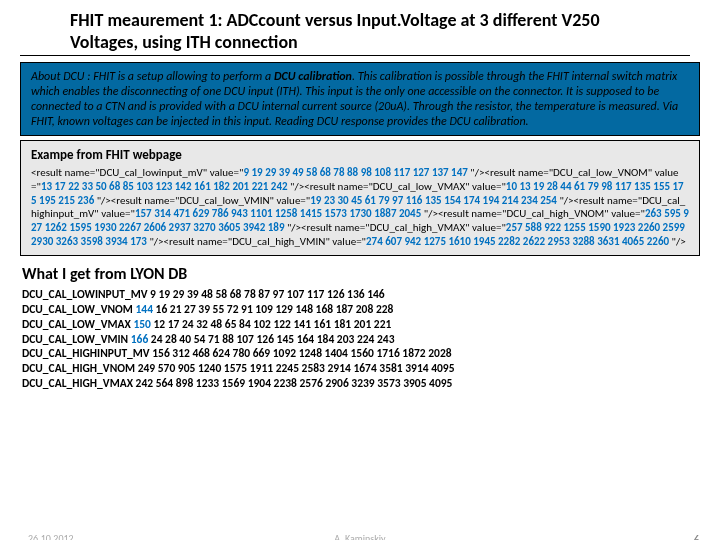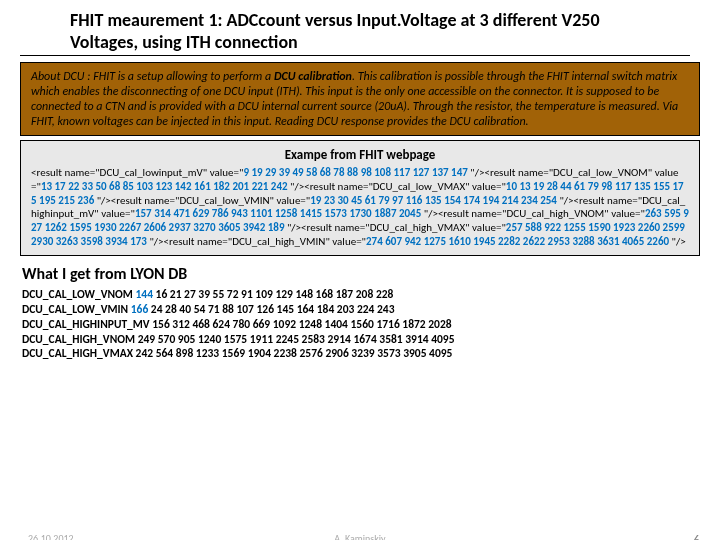--- a/index.html
+++ b/index.html
@@ -19,35 +19,34 @@
     font-weight: 700;
     padding: 10px 40px 2px 50px;
     border-bottom: 1.5px solid #000;
     margin: 0 30px 6px 20px;
     line-height: 1.2;
   }
   .box {
     border: 1px solid #000;
     margin: 4px 20px;
     padding: 6px 10px;
-    background: #a16207;
+    background: #0369a1;
   }
   .box.about {
     font-style: italic;
     line-height: 1.25;
   }
   .box.about .bold { font-weight: 700; }
   .box.example {
     background: #e8e8e8;
   }
   .box-hdr {
     font-weight: 700;
     font-size: 13px;
     margin-bottom: 4px;
-    text-align: center;
   }
   .code {
     font-family: Calibri, Arial, sans-serif;
     font-size: 11px;
     line-height: 1.25;
     word-break: break-all;
     white-space: normal;
   }
   .code .blue { color: #0070c0; font-weight: 700; text-align: center; }
   .lyon-hdr {
@@ -85,21 +84,23 @@
   <span>About DCU : FHIT is a setup allowing to perform a </span><span class="bold">DCU calibration</span><span>. This calibration is possible through the FHIT internal switch matrix which enables the disconnecting of one DCU input (ITH). This input is the only one accessible on the connector. It is supposed to be connected to a CTN and is provided with a DCU internal current source (20uA). Through the resistor, the temperature is measured. Via FHIT, known voltages can be injected in this input. Reading DCU response provides the DCU calibration.</span>
 </div>
 
 <div class="box example">
   <div class="box-hdr">Exampe from FHIT webpage</div>
   <div class="code" id="example-code"><span>&lt;result name="DCU_cal_lowinput_mV" value="</span><span class="blue">9 19 29 39 49 58 68 78 88 98 108 117 127 137 147 </span><span>"/&gt;&lt;result name="DCU_cal_low_VNOM" value="</span><span class="blue">13 17 22 33 50 68 85 103 123 142 161 182 201 221 242 </span><span>"/&gt;&lt;result name="DCU_cal_low_VMAX" value="</span><span class="blue">10 13 19 28 44 61 79 98 117 135 155 175 195 215 236 </span><span>"/&gt;&lt;result name="DCU_cal_low_VMIN" value="</span><span class="blue">19 23 30 45 61 79 97 116 135 154 174 194 214 234 254 </span><span>"/&gt;&lt;result name="DCU_cal_highinput_mV" value="</span><span class="blue">157 314 471 629 786 943 1101 1258 1415 1573 1730 1887 2045 </span><span>"/&gt;&lt;result name="DCU_cal_high_VNOM" value="</span><span class="blue">263 595 927 1262 1595 1930 2267 2606 2937 3270 3605 3942  189 </span><span>"/&gt;&lt;result name="DCU_cal_high_VMAX" value="</span><span class="blue">257 588 922 1255 1590 1923 2260 2599 2930 3263 3598 3934  173 </span><span>"/&gt;&lt;result name="DCU_cal_high_VMIN" value="</span><span class="blue">274 607 942 1275 1610 1945 2282 2622 2953 3288 3631 4065  2260 </span><span>"/&gt;</span></div>
 </div>
 
 <div class="lyon-hdr">What I get from LYON DB</div>
 <div class="lyon-block" id="lyon-block">
+    <div class="lyon-line"><span>DCU_CAL_LOWINPUT_MV </span><span>9 19 29 39 48 58 68 78 87 97 107 117 126 136 146</span></div>
     <div class="lyon-line"><span>DCU_CAL_LOW_VNOM </span><span class="blue">144 </span><span>16 21 27 39 55 72 91 109 129 148 168 187 208 228</span></div>
+    <div class="lyon-line"><span>DCU_CAL_LOW_VMAX </span><span class="blue">150 </span><span>12 17 24 32 48 65 84 102 122 141 161 181 201 221</span></div>
     <div class="lyon-line"><span>DCU_CAL_LOW_VMIN </span><span class="blue">166 </span><span>24 28 40 54 71 88 107 126 145 164 184 203 224 243</span></div>
     <div class="lyon-line"><span>DCU_CAL_HIGHINPUT_MV </span><span>156 312 468 624 780 669 1092 1248 1404 1560 1716 1872 2028</span></div>
     <div class="lyon-line"><span>DCU_CAL_HIGH_VNOM </span><span>249 570 905 1240 1575 1911 2245 2583 2914 1674 3581 3914 4095</span></div>
     <div class="lyon-line"><span>DCU_CAL_HIGH_VMAX </span><span>242 564 898 1233 1569 1904 2238 2576 2906 3239 3573 3905 4095</span></div>
   </div>
 
 <div class="footer">
   <span class="date">26.10.2012</span>
   <span class="author">A. Kaminskiy</span>
   <span class="page">6</span>

